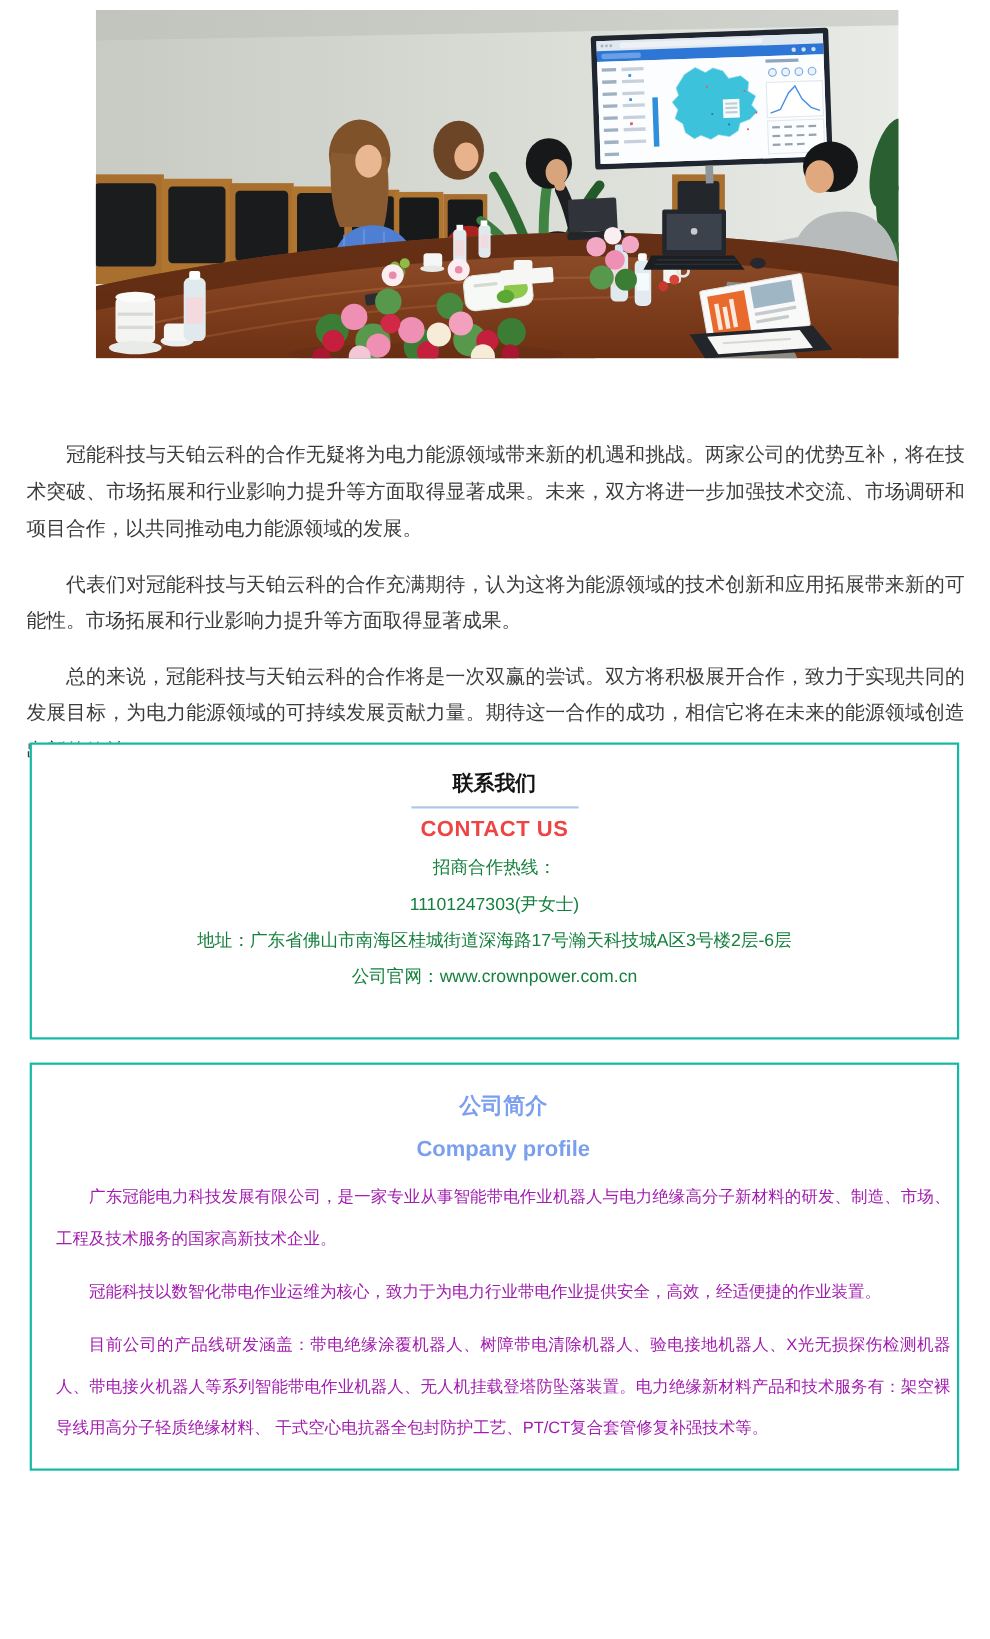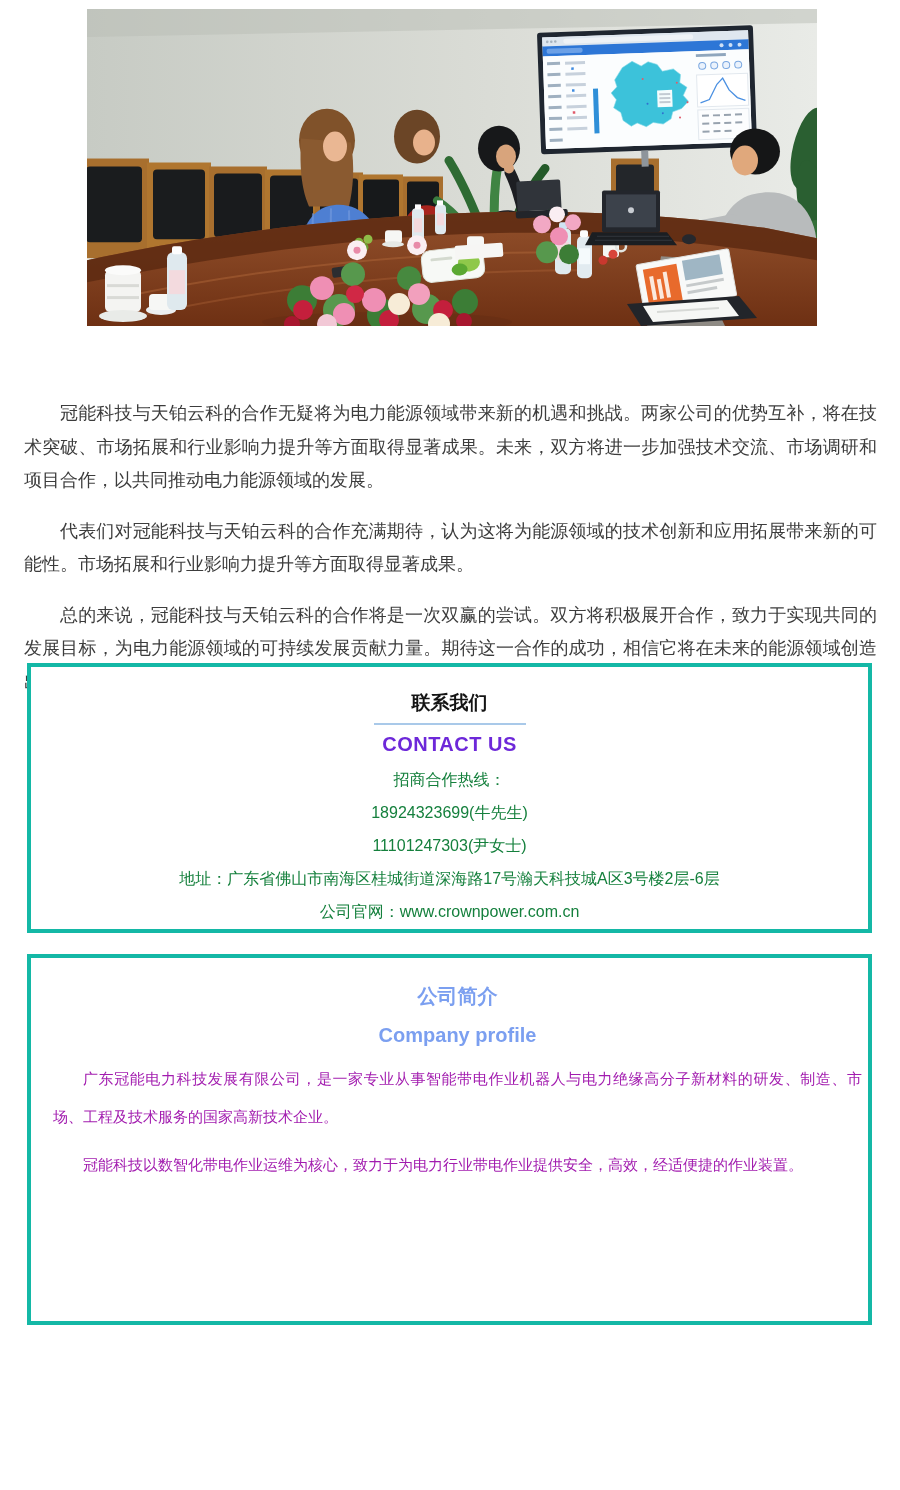--- a/index.html
+++ b/index.html
@@ -6,25 +6,25 @@
   .page{position:relative;width:900px;height:1490px;background:#ffffff;overflow:hidden;
         font-family:"Liberation Sans","DejaVu Sans",sans-serif;color:#3b3b3b;}
   
   .photo-wrap{position:absolute;left:87px;top:9px;width:730px;height:317px;overflow:hidden;}
   .photo-wrap svg{display:block;width:100%;height:100%;}
   
   .article{position:absolute;left:24px;top:354px;width:853px;font-size:18px;line-height:33.5px;
            text-align:justify;color:#3c3c3c;margin-top:43px;}
   .article p{margin:0 0 17px 0;text-indent:2em;}
   
-  .box{position:absolute;left:27px;width:845px;border:4px solid #14b8a6;box-sizing:border-box;background:#fff;}
+  .box{position:absolute;left:27px;width:845px;border:2px solid #14b8a6;box-sizing:border-box;background:#fff;margin-top:12px;}
   .contact-box{top:663px;height:270px;text-align:center;padding-top:23px;}
   .contact-title-cn{font-size:19px;font-weight:bold;color:#141414;line-height:26px;}
   .contact-divider{width:152px;height:2px;background:#a9c9e9;margin:7px auto 5px auto;}
-  .contact-title-en{font-size:20px;font-weight:bold;color:#6d28d9;line-height:28px;letter-spacing:.5px;}
+  .contact-title-en{font-size:20px;font-weight:bold;color:#ef4444;line-height:28px;letter-spacing:.5px;}
   .contact-rows{margin-top:5px;font-size:16px;color:#15803d;}
   .contact-row{line-height:33px;}
   .profile-box{top:954px;height:371px;padding:25px 6px 0 22px;overflow:hidden;}
   .profile-title{font-size:20px;font-weight:bold;color:#7b9ff0;text-align:center;line-height:26px;margin-bottom:13px;}
   .profile-title.en{margin-bottom:12px;}
   .profile-text{font-size:15px;line-height:38px;text-align:justify;color:#a21caf;}
   .profile-text p{margin:0 0 10px 0;text-indent:2em;}
 </style>
 </head>
 <body>
@@ -368,29 +368,29 @@
     <p>代表们对冠能科技与天铂云科的合作充满期待，认为这将为能源领域的技术创新和应用拓展带来新的可能性。市场拓展和行业影响力提升等方面取得显著成果。</p>
     <p>总的来说，冠能科技与天铂云科的合作将是一次双赢的尝试。双方将积极展开合作，致力于实现共同的发展目标，为电力能源领域的可持续发展贡献力量。期待这一合作的成功，相信它将在未来的能源领域创造出新的效益。</p>
   </div>
 
   <div class="box contact-box">
     <div class="contact-title-cn">联系我们</div>
     <div class="contact-divider"></div>
     <div class="contact-title-en">CONTACT US</div>
     <div class="contact-rows">
       <div class="contact-row">招商合作热线：</div>
-      <div class="contact-row">18924323699(牛先生)</div>
       <div class="contact-row">11101247303(尹女士)</div>
       <div class="contact-row">地址：广东省佛山市南海区桂城街道深海路17号瀚天科技城A区3号楼2层-6层</div>
       <div class="contact-row">公司官网：www.crownpower.com.cn</div>
     </div>
   </div>
 
   <div class="box profile-box">
     <div class="profile-title">公司简介</div>
     <div class="profile-title en">Company profile</div>
     <div class="profile-text">
       <p>广东冠能电力科技发展有限公司，是一家专业从事智能带电作业机器人与电力绝缘高分子新材料的研发、制造、市场、工程及技术服务的国家高新技术企业。</p>
       <p>冠能科技以数智化带电作业运维为核心，致力于为电力行业带电作业提供安全，高效，经适便捷的作业装置。</p>
+      <p>目前公司的产品线研发涵盖：带电绝缘涂覆机器人、树障带电清除机器人、验电接地机器人、X光无损探伤检测机器人、带电接火机器人等系列智能带电作业机器人、无人机挂载登塔防坠落装置。电力绝缘新材料产品和技术服务有：架空裸导线用高分子轻质绝缘材料、 干式空心电抗器全包封防护工艺、PT/CT复合套管修复补强技术等。</p>
     </div>
   </div>
 
 </div>
 
 </body></html>

